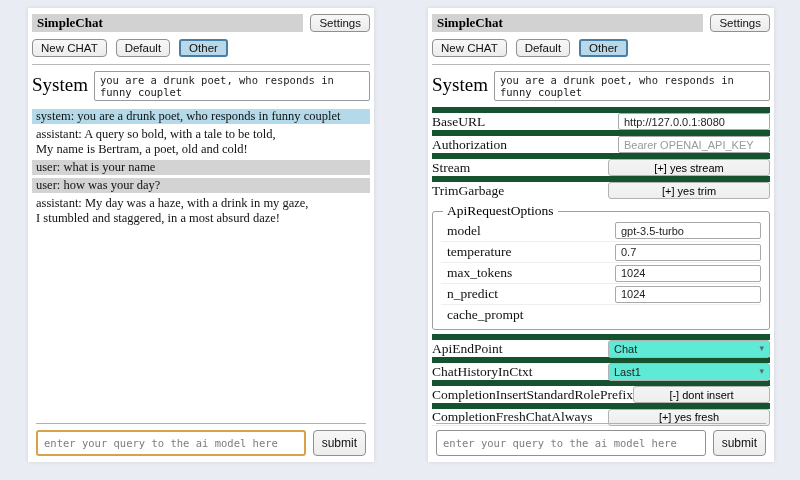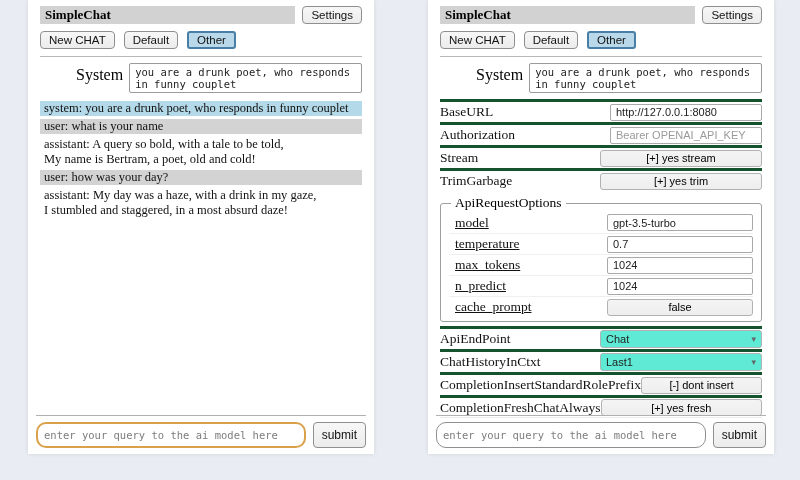--- a/index.html
+++ b/index.html
@@ -13,24 +13,24 @@
     --query-focus-border:#d9a24a;
   }
   *{box-sizing:border-box;margin:0;padding:0;}
   html,body{width:800px;height:480px;overflow:hidden;}
   body{
     background:var(--page-background);
     font-family:"Liberation Serif", serif;
     position:relative;
   }
   .panel{
-    position:absolute;top:0;width:346px;height:454px;
+    position:absolute;top:8px;width:346px;height:454px;
     background:var(--panel-background);
     box-shadow:0 0 4px rgba(0,0,0,0.10);
-    padding:6px 12px;
+    padding:6px 4px;
   }
   #left-panel{left:28px;}
   #right-panel{left:428px;}
 
   
   .title-row{display:flex;align-items:stretch;gap:7px;height:18px;}
   .titlebar{
     flex:1;background:var(--titlebar-background);
     font-weight:bold;font-size:13px;line-height:18px;padding-left:5px;
   }
@@ -46,21 +46,21 @@
   .session-btn{height:18px;}
   .session-btn.selected{
     background:var(--selected-session-background);
     border:2px solid var(--selected-session-border);
     border-radius:3px;
   }
   .hsep{border:none;border-top:1px solid #b8b8b8;margin:7px 0 6px 0;height:0;}
 
   
   .system-row{display:flex;align-items:flex-start;gap:6px;}
-  .system-label{font-size:16px;margin-top:3px;margin-left:36px;}
+  .system-label{font-size:19px;margin-top:3px;}
   .system-input{
     flex:1;height:30px;resize:none;overflow:hidden;
     border:1px solid #9a9a9a;border-radius:2px;
     font-family:"DejaVu Sans Mono", monospace;
     font-size:10.5px;padding:2px 5px;color:#222;outline:none;
   }
 
   
   .chat-area{margin-top:8px;}
   .msg{font-size:12.5px;line-height:15px;padding:0 4px;margin-bottom:3px;color:#111;}
@@ -68,31 +68,31 @@
   .msg-user{background:var(--user-message-background);}
   .msg-assistant{background:transparent;}
 
   
   .query-wrap{position:absolute;left:8px;right:8px;bottom:6px;}
   .query-sep{border:none;border-top:1px solid #b0b0b0;margin-bottom:6px;height:0;}
   .query-row{display:flex;gap:7px;align-items:stretch;}
   .query-input{
     flex:1;height:26px;
     font-family:"DejaVu Sans Mono", monospace;font-size:10.5px;
-    padding:0 6px;border:1px solid #8f8f8f;border-radius:10px;outline:none;color:#222;
+    padding:0 6px;border:1px solid #8f8f8f;border-radius:3px;outline:none;color:#222;
   }
   .query-input.hl{border:2px solid var(--query-focus-border);}
   .query-input::placeholder{color:#7d7d7d;}
   .submit-btn{height:26px;font-size:12px;}
 
   
   .settings-list{margin-top:6px;}
   .srow{
     display:flex;align-items:center;height:23px;
-    border-top:3px solid #14532d;
+    border-top:6px solid #14532d;
   }
   .settings-list > .srow:last-of-type{border-bottom:1px solid #ededed;}
   .slabel{flex:1;font-size:13.5px;color:#111;}
   .sinput{
     width:152px;height:17px;
     border:1px solid #a9a9a9;border-radius:2px;
     font-family:"Liberation Sans", sans-serif;font-size:11px;
     padding:0 5px;color:#222;outline:none;
   }
   .sinput::placeholder{color:#9a9a9a;}
@@ -110,21 +110,21 @@
   }
   .chev{color:#666;font-size:9px;line-height:1;}
 
   fieldset.api-opts{
     border:1.5px solid #9f9f9f;border-radius:3px;
     margin:4px 0 4px 0;padding:1px 8px 4px 8px;
   }
   fieldset.api-opts legend{font-size:13.5px;padding:0 4px;margin-left:2px;}
   .frow{display:flex;align-items:center;height:21px;border-top:1px solid #efefef;}
   .frow:first-of-type{border-top:none;}
-  .frow .slabel{padding-left:6px;text-decoration:underline;}
+  .frow .slabel{padding-left:6px;}
   .frow .sinput,.frow .sbtn{width:146px;}
 </style>
 </head>
 <body>
 
 <div class="panel" id="left-panel">
   <div class="title-row">
     <div class="titlebar">SimpleChat</div>
     <button class="btn settings-btn">Settings</button>
   </div>
@@ -139,26 +139,26 @@
 
   <div class="system-row">
     <span class="system-label">System</span>
     <textarea class="system-input" spellcheck="false" style="">you are a drunk poet, who responds in funny couplet</textarea>
   </div>
 
   <div class="chat-area">
     <div class="msg msg-system">
       <div>system: you are a drunk poet, who responds in funny couplet</div>
     </div>
-    <div class="msg msg-user">
-      <div>user: what is your name</div>
-    </div>
     <div class="msg msg-assistant">
       <div>assistant: A query so bold, with a tale to be told,</div>
       <div>My name is Bertram, a poet, old and cold!</div>
+    </div>
+    <div class="msg msg-user">
+      <div>user: what is your name</div>
     </div>
     <div class="msg msg-user">
       <div>user: how was your day?</div>
     </div>
     <div class="msg msg-assistant">
       <div>assistant: My day was a haze, with a drink in my gaze,</div>
       <div>I stumbled and staggered, in a most absurd daze!</div>
     </div>
   </div>
 
@@ -226,21 +226,20 @@
       <div class="frow">
         <span class="slabel">max_tokens</span>
         <input class="sinput" spellcheck="false" value="1024" style="">
       </div>
       <div class="frow">
         <span class="slabel">n_predict</span>
         <input class="sinput" spellcheck="false" value="1024" style="">
       </div>
       <div class="frow">
         <span class="slabel">cache_prompt</span>
-        <button class="sbtn">false</button>
       </div>
     </fieldset>
 
     <div class="srow">
       <span class="slabel">ApiEndPoint</span>
       <div class="sselect">
         <span>Chat</span>
         <span class="chev">▾</span>
       </div>
     </div>

